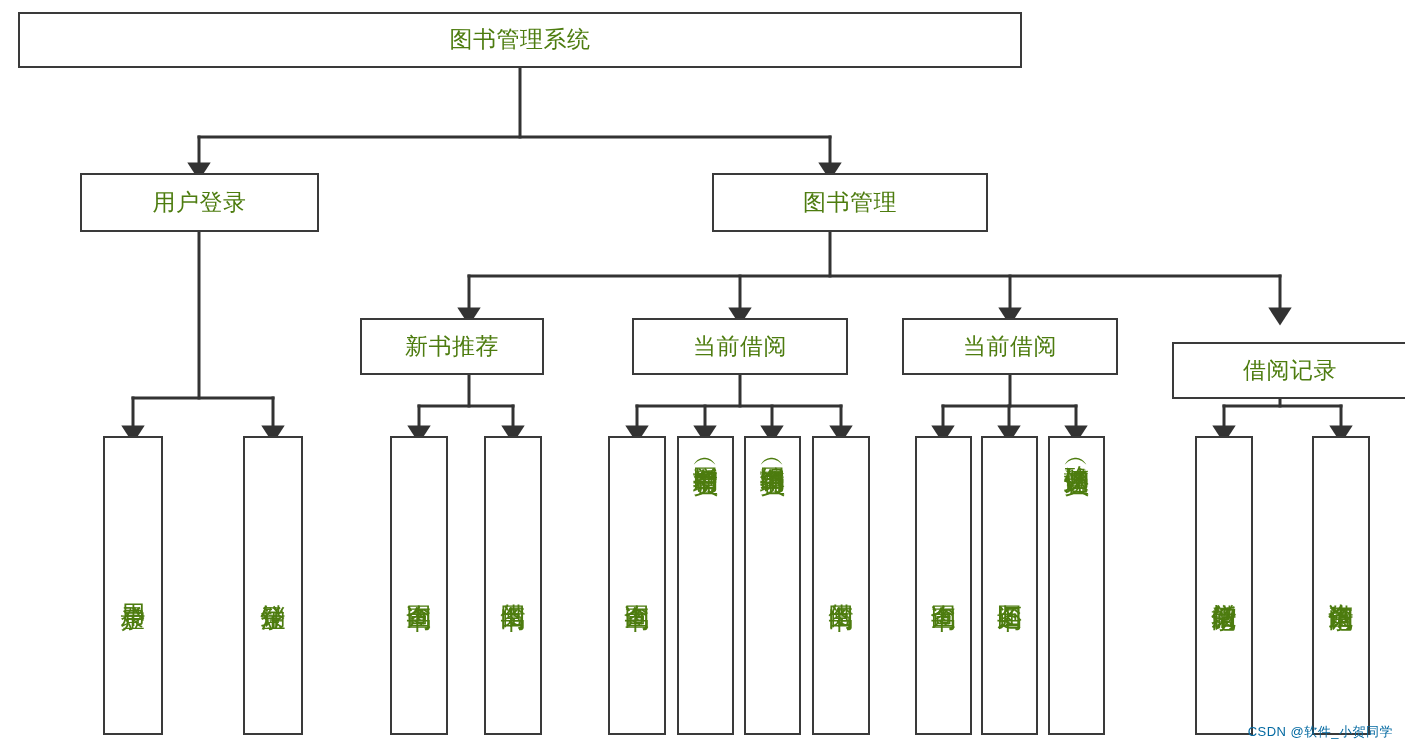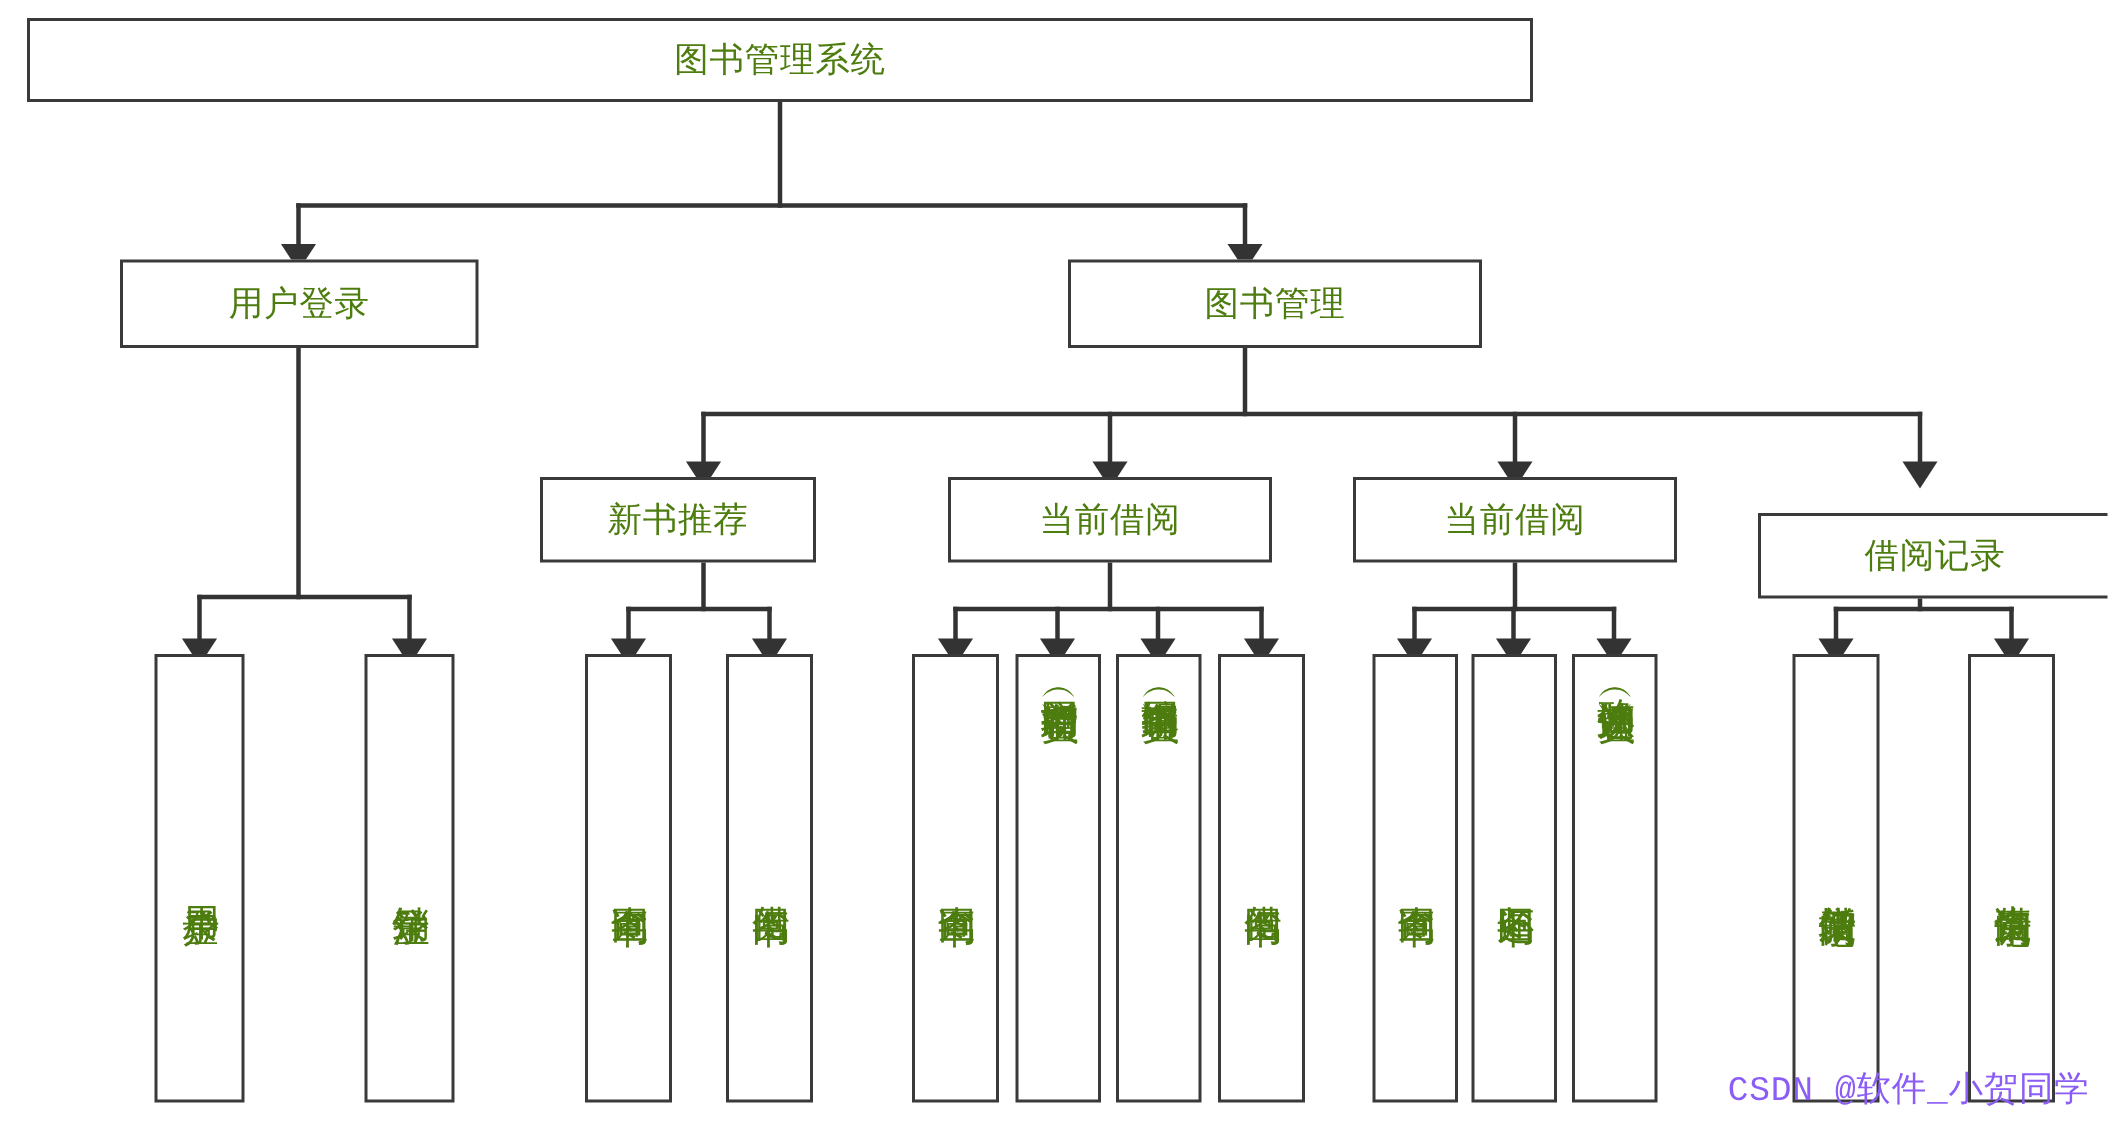--- a/index.html
+++ b/index.html
@@ -63,26 +63,25 @@
     letter-spacing: 1px;
   }
   .node-box.vertical.centered {
     align-items: center;
     padding-top: 0;
   }
   .watermark {
     position: absolute;
     right: 12px;
     bottom: 6px;
-    font-size: 23px;
-    color: #8b5cf6;
+    font-size: 13px;
+    color: #0369a1;
     letter-spacing: 0.5px;
     white-space: nowrap;
     user-select: none;
-    font-family: Liberation Mono, monospace;
   }
 </style>
 </head>
 <body>
 
 <div id="diagram-root">
 
   <svg id="tree-svg" viewBox="0 0 1405 747" xmlns="http://www.w3.org/2000/svg">
     <defs>
       <marker id="arrowhead" markerWidth="9" markerHeight="9" refX="3.2" refY="4.5" orient="auto" markerUnits="strokeWidth">

